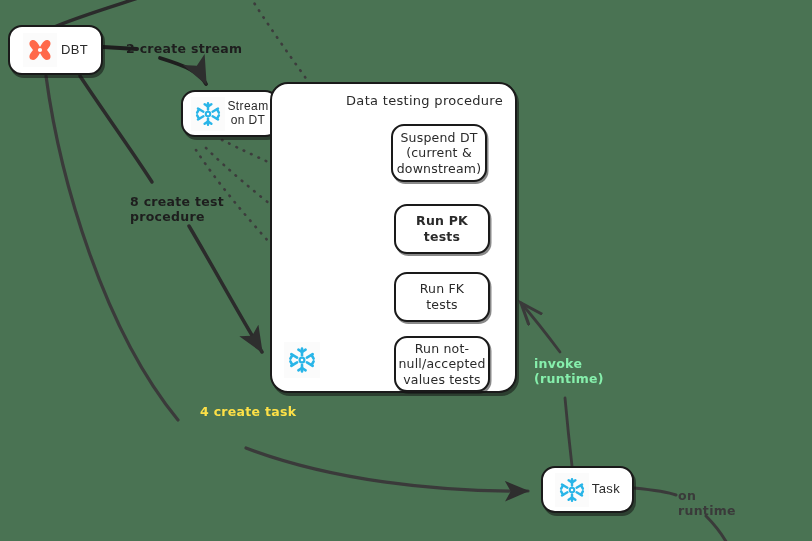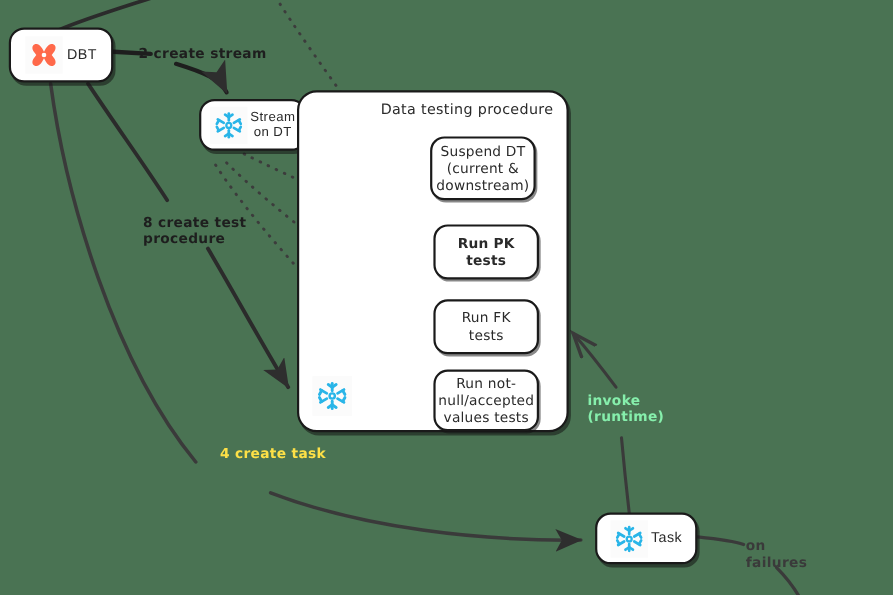--- a/index.html
+++ b/index.html
@@ -271,13 +271,13 @@
   <span class="node-label">Task</span>
 </div>
 
 <div class="edge-label" id="label-create-stream">2 create stream</div>
 <div class="edge-label" id="label-create-test">8 create test
 procedure</div>
 <div class="edge-label" id="label-create-task">4 create task</div>
 <div class="edge-label" id="label-invoke">invoke
 (runtime)</div>
 <div class="edge-label" id="label-on-failures">on
-failures</div>
+runtime</div>
 
 </body></html>

